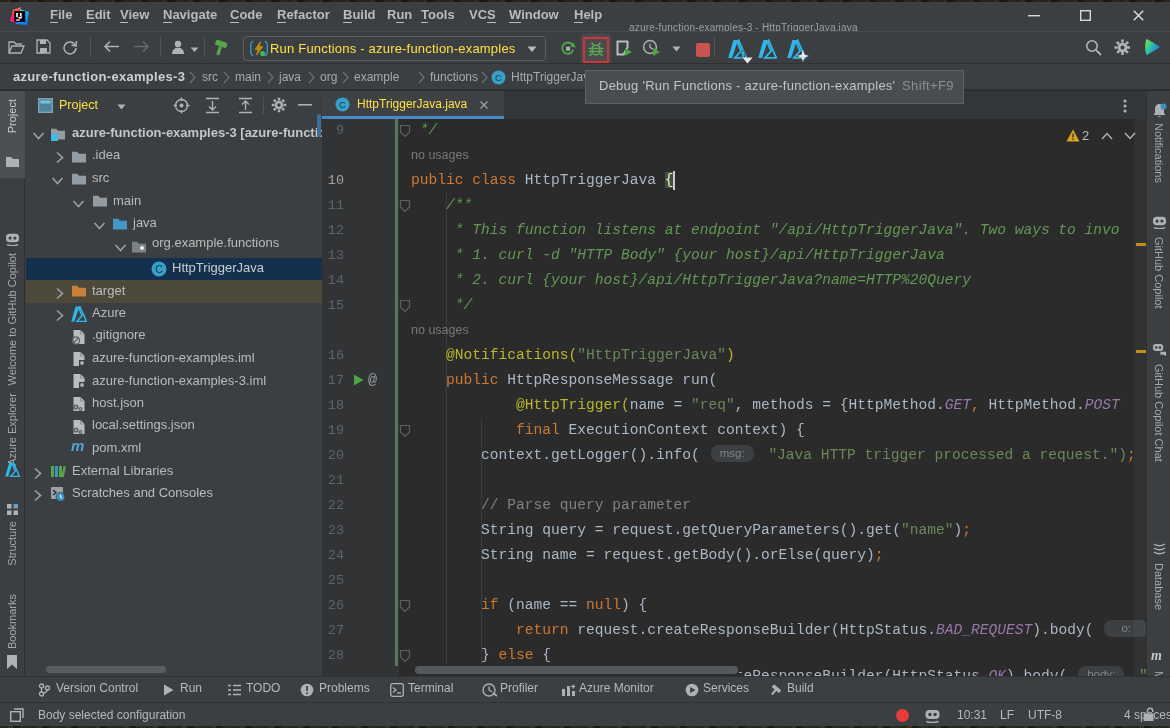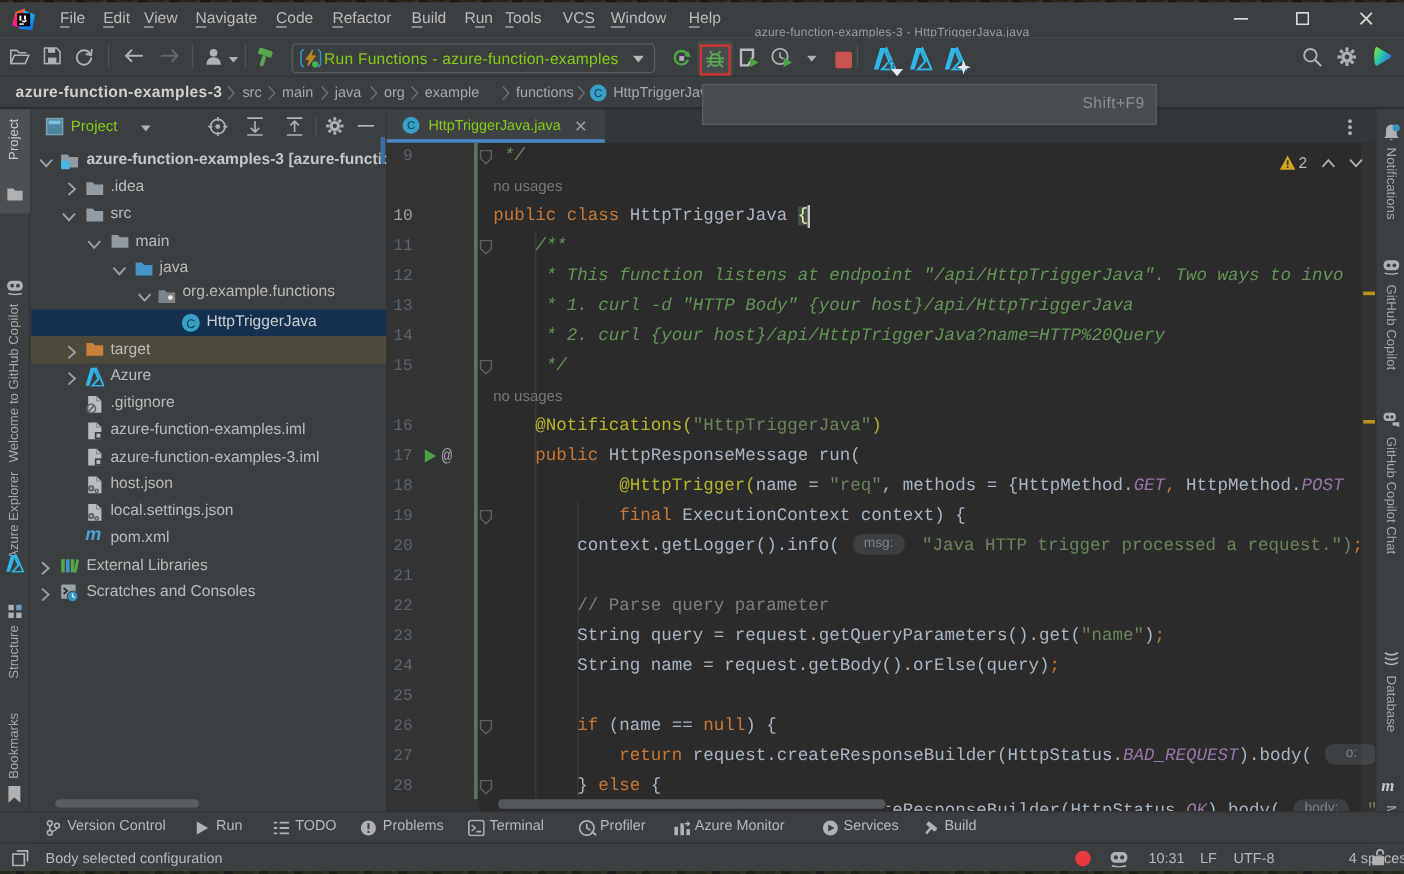--- a/index.html
+++ b/index.html
@@ -1,39 +1,39 @@
 <!DOCTYPE html>
 <html><head>
 <meta charset="utf-8">
 <style>
 * { margin:0; padding:0; box-sizing:border-box; }
 html,body { width:1170px; height:728px; overflow:hidden; background:#2B2B2B;
   font-family:"Liberation Sans", sans-serif; }
 #app { position:absolute; top:0; left:0; width:1170px; height:728px; }
 .abs { position:absolute; }
-.txt { color:#84cc16; font-size:12px; white-space:nowrap; }
+.txt { color:#fde047; font-size:12px; white-space:nowrap; }
 .mono { font-family:"Liberation Mono", monospace; }
 svg { display:block; }
 
 #deskTop { top:0; left:0; width:1170px; height:2px;
   background:repeating-linear-gradient(90deg,#262019 0 7px,#352a1c 7px 11px,#1c1710 11px 19px,#2e241a 19px 26px); }
 #deskBot { top:726px; left:0; width:1170px; height:2px;
   background:repeating-linear-gradient(90deg,#202a18 0 8px,#2c381f 8px 13px,#171e10 13px 20px,#25301a 20px 29px); }
 #titlebar { top:2px; left:0; width:1170px; height:29px; background:#3C3F41; }
 #toolbar { top:31px; left:0; width:1170px; height:33px; background:#3C3F41; border-top:1px solid #484A4D; border-bottom:1px solid #2F3133; }
 #crumbs { top:64px; left:0; width:1170px; height:26px; background:#3C3F41; border-bottom:1px solid #2F3133; }
 #main { top:91px; left:0; width:1170px; height:585px; background:#3C3F41; }
 #lstripe { top:91px; left:0; width:25px; height:611px; background:#3C3F41; border-right:1px solid #2F3133; }
 #rstripe { top:91px; left:1146px; width:24px; height:611px; background:#3C3F41; border-left:1px solid #2F3133; }
 #ppanel { top:91px; left:26px; width:296px; height:585px; background:#3C3F41; }
 #editor { top:91px; left:322px; width:824px; height:585px; background:#2B2B2B; overflow:hidden; }
 #toolrow { top:676px; left:0; width:1170px; height:26px; background:#3C3F41; border-top:1px solid #2F3133; }
 #statusrow { top:702px; left:0; width:1170px; height:24px; background:#3C3F41; border-top:1px solid #2F3133; }
 
-.menu-item { position:absolute; top:5px; font-size:13px; color:#BBBBBB; white-space:nowrap; }
+.menu-item { position:absolute; top:5px; font-size:13px; color:#BBBBBB; white-space:nowrap;font-weight:bold; }
 .menu-item u { text-decoration:none; border-bottom:1px solid #BBBBBB; }
 .tlabel { position:absolute; font-size:13px; color:#BBBBBB; white-space:nowrap; }
 
 .cl { position:absolute; left:89px; height:25px; line-height:25px; font-family:"Liberation Mono",monospace; font-size:14.58px; color:#A9B7C6; white-space:pre; }
 .ln { position:absolute; width:22px; height:25px; line-height:25px; text-align:right; font-family:"Liberation Mono",monospace; font-size:13.5px; color:#606366; left:0px; }
 .kw { color:#CC7832; }
 .str { color:#6A8759; }
 .doc { color:#629755; font-style:italic; }
 .cmt { color:#808080; }
 .ann { color:#BBB529; }
@@ -721,16 +721,17 @@
     <span class="brow" style="left:957px;top:5px">10:31</span>
     <span class="brow" style="left:1000px;top:5px">LF</span>
     <span class="brow" style="left:1028px;top:5px">UTF-8</span>
     <span class="brow" style="left:1124px;top:5px">4 spaces</span>
     <svg class="abs" style="left:1142px;top:4px" width="13" height="15" viewBox="0 0 13 15">
         <rect x="1.5" y="6.5" width="10" height="7.5" fill="#AFB1B3"></rect>
         <path d="M5.5,6 V3.8 A2.6,2.6 0 0 1 10.7,3.8 V5" fill="none" stroke="#AFB1B3" stroke-width="1.5"></path>
       </svg>
   </div>
   <div class="abs" id="tooltip" style="left:585px;top:70px;width:379px;height:34px;background:#4A4D4F;border:1px solid #5E6163">
+    <span class="abs" style="left:13px;top:7px;font-size:13px;letter-spacing:0.25px;color:#C2C4C6;white-space:nowrap">Debug 'Run Functions - azure-function-examples'</span>
     <span class="abs" style="left:316px;top:7px;font-size:13px;letter-spacing:0.4px;color:#8C9092;white-space:nowrap">Shift+F9</span>
   </div>
   <div class="abs" id="deskBot"></div>
 </div>
 
 </body></html>

